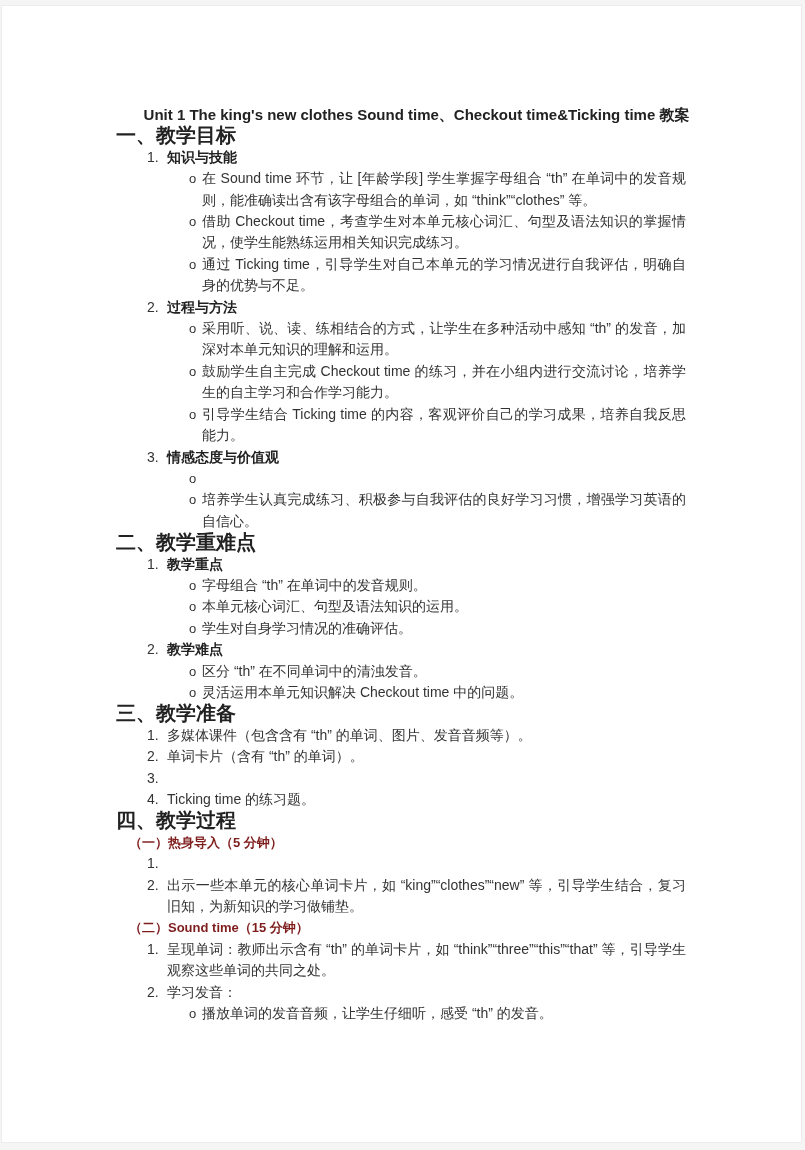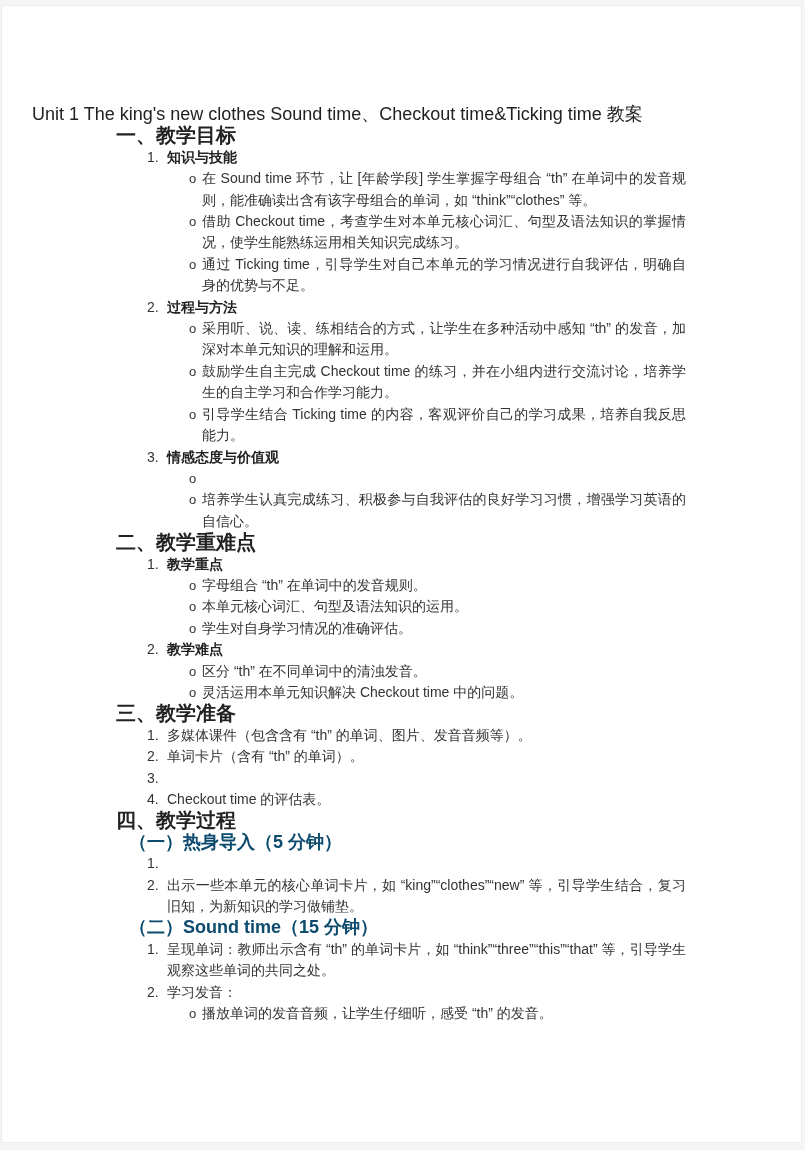--- a/index.html
+++ b/index.html
@@ -26,37 +26,37 @@
   .content {
     padding-top: 98px;
   }
   .row {
     color: #333;
     font-size: 14px;
     line-height: 21.4px;
     box-sizing: border-box;
   }
   .title {
-    font-weight: normal;
-    font-size: 18px;
+    font-weight: bold;
+    font-size: 15px;
     color: #222;
-    text-align: left;
+    text-align: center;
     padding-left: 30px;
     padding-right: 0;
   }
   .h1 {
     font-weight: bold;
     font-size: 20px;
     color: #222;
     padding-left: 114px;
   }
   .sub {
     font-weight: bold;
-    font-size: 18px;
-    color: #0c4a6e;
+    font-size: 13px;
+    color: #7f1d1d;
     padding-left: 127px;
   }
   .num, .num-bold {
     display: flex;
     padding-left: 145px;
     padding-right: 115px;
   }
   .num .marker, .num-bold .marker {
     flex: none;
     width: 20px;
@@ -170,21 +170,21 @@
       </div>
       <div class="row num">
         <span class="marker">2.</span>
         <span class="text">单词卡片（含有 “th” 的单词）。</span>
       </div>
       <div class="row num">
         <span class="marker">3.</span>
       </div>
       <div class="row num">
         <span class="marker">4.</span>
-        <span class="text">Checkout time  的评估表。</span>
+        <span class="text">Ticking time  的练习题。</span>
       </div>
       <div class="row h1"><span class="text">四、教学过程</span></div>
       <div class="row sub"><span class="text">（一）热身导入（5 分钟）</span></div>
       <div class="row num">
         <span class="marker">1.</span>
       </div>
       <div class="row num">
         <span class="marker">2.</span>
         <span class="text">出示一些本单元的核心单词卡片，如 “king”“clothes”“new” 等，引导学生结合，复习旧知，为新知识的学习做铺垫。</span>
       </div>

